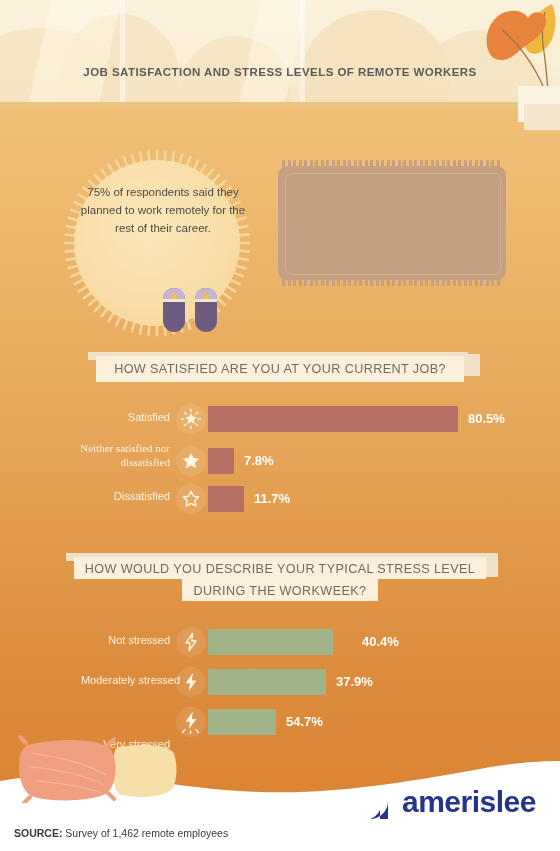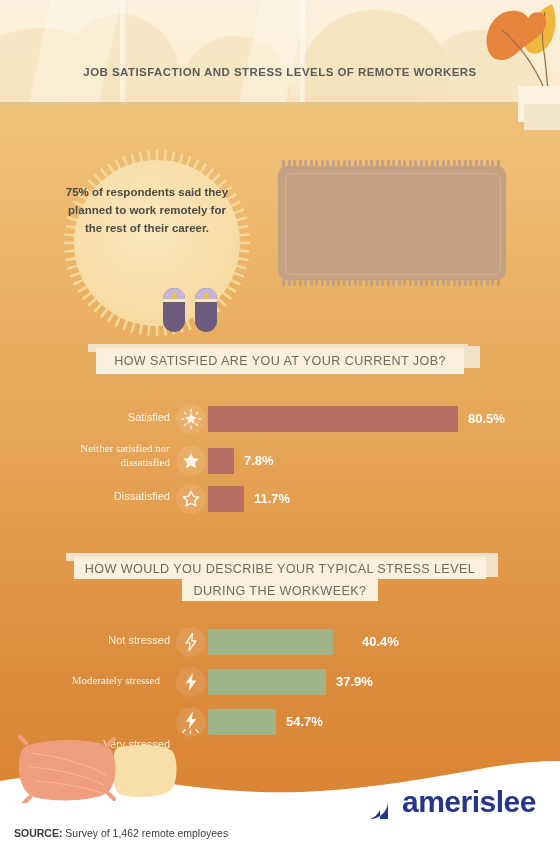--- a/index.html
+++ b/index.html
@@ -59,22 +59,22 @@
   
   .sunburst{
     position:absolute;left:62px;top:148px;width:190px;height:190px;
   }
   .sun-core{
     position:absolute;left:12px;top:12px;width:166px;height:166px;
     border-radius:50%;
     background:radial-gradient(circle at 45% 40%, #fbe8bd 0%, #f8dda7 60%, #f4d293 100%);
   }
   .sun-text{
-    position:absolute;left:0;top:36px;width:170px;text-align:center;
-    font-size:11.5px;font-weight:bold;color:#4a4a46;line-height:1.55;
+    position:absolute;left:16px;top:36px;width:170px;text-align:center;
+    font-size:11.5px;font-weight:normal;color:#4a4a46;line-height:1.55;
   }
   
   .slippers{position:absolute;left:160px;top:272px;width:60px;height:62px;}
 
   
   .rug{
     position:absolute;left:278px;top:160px;width:228px;height:126px;
   }
   .rug-body{
     position:absolute;left:0;top:6px;width:228px;height:114px;
@@ -335,21 +335,21 @@
         <i style="left:181.5px"></i>
         <i style="left:187px"></i>
         <i style="left:192.5px"></i>
         <i style="left:198px"></i>
         <i style="left:203.5px"></i>
         <i style="left:209px"></i>
         <i style="left:214.5px"></i>
       </div>
   </div>
 
-  <div class="banner-wrap" style="left:0;top:344px;width:460px;height:36px;">
+  <div class="banner-wrap" style="left:0;top:352px;width:460px;height:36px;">
     <div class="bnr bnr-shadow" style="left:88px;top:0;width:380px;height:8px;"></div>
     <div class="bnr bnr-shadow" style="left:440px;top:2px;width:40px;height:22px;"></div>
     <div class="bnr" style="left:96px;top:4px;width:368px;height:26px;"></div>
     <div class="bnr-text" style="left:96px;top:9px;width:368px;">HOW SATISFIED ARE YOU AT YOUR CURRENT JOB?</div>
   </div>
 
   <div class="rowlabel" style="left:40px;top:411px;width:130px;">Satisfied</div>
   <div class="icon-circle" style="left:176px;top:404px;"></div>
   <svg style="position:absolute;left:180px;top:408px;width:22px;height:22px;" viewBox="0 0 22 22">
     <path d="M11 5 l1.8 3.6 4 .6 -2.9 2.8 .7 4 -3.6-1.9 -3.6 1.9 .7-4 -2.9-2.8 4-.6 Z" fill="#fdf6e6"></path>
@@ -385,21 +385,21 @@
   </div>
 
   <div class="rowlabel" style="left:40px;top:634px;width:130px;">Not stressed</div>
   <div class="icon-circle" style="left:176px;top:627px;"></div>
   <svg style="position:absolute;left:183px;top:632px;width:16px;height:20px;" viewBox="0 0 16 20">
     <path d="M9.5 1.5 L3 11 h4 l-1 7.5 L13 9 h-4.2 Z" fill="none" stroke="#fdf6e6" stroke-width="1.4" stroke-linejoin="round"></path>
   </svg>
   <div class="bar bar-green" id="bar-1-0" style="left: 208px; top: 629px; width: 125px; background: rgb(161, 180, 137);"></div>
   <div class="barval" id="val-1-0" style="top: 634px; left: 362px;">40.4%</div>
 
-  <div class="rowlabel" style="left:20px;top:674px;width:140px;font-family:Liberation Serif, serif;">Moderately stressed</div>
+  <div class="rowlabel" style="left:40px;top:674px;width:140px;">Moderately stressed</div>
   <div class="icon-circle" style="left:176px;top:667px;"></div>
   <svg style="position:absolute;left:183px;top:672px;width:16px;height:20px;" viewBox="0 0 16 20">
     <path d="M9.8 1 L2.6 11.2 h4.3 l-1.1 7.8 L13.4 8.6 h-4.5 Z" fill="#fdf6e6"></path>
   </svg>
   <div class="bar bar-green" id="bar-1-1" style="left: 208px; top: 669px; width: 118px; background: rgb(161, 180, 137);"></div>
   <div class="barval" id="val-1-1" style="top: 674px; left: 336px;">37.9%</div>
 
   <div class="rowlabel" style="left:40px;top:700px;width:130px;margin-top:38px;">Very stressed</div>
   <div class="icon-circle" style="left:176px;top:707px;"></div>
   <svg style="position:absolute;left:181px;top:710px;width:20px;height:24px;" viewBox="0 0 20 24">

